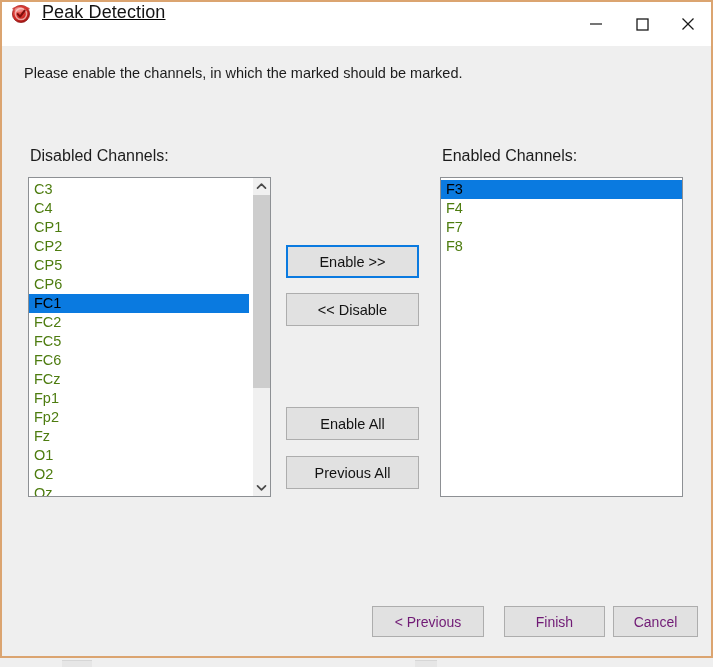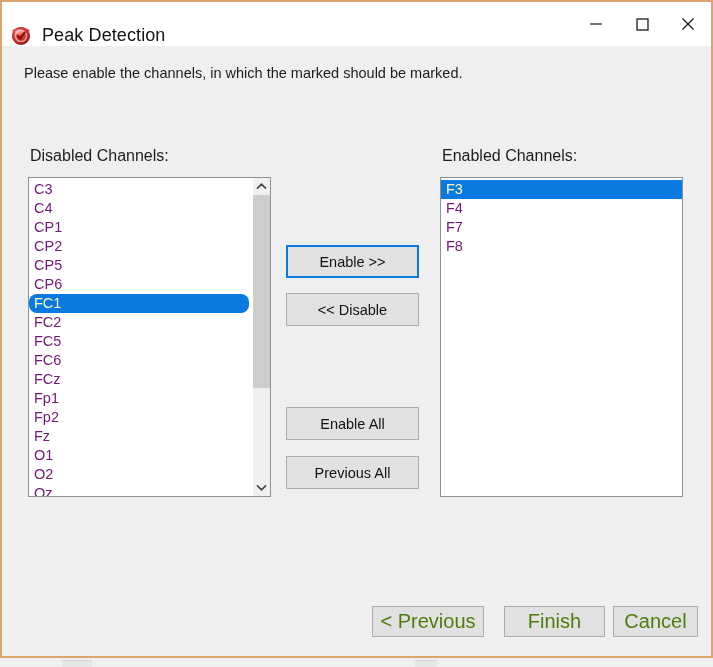--- a/index.html
+++ b/index.html
@@ -32,22 +32,23 @@
     display: flex;
     flex-direction: column;
   }
 
   
   #titlebar {
     height: 44px;
     min-height: 44px;
     background: #ffffff;
     display: flex;
-    align-items: flex-end;
-    position: relative;
+    align-items: flex-start;
+    position: relative;
+    text-decoration: underline;
   }
   #app-icon {
     width: 22px;
     height: 22px;
     margin-left: 8px;
     margin-right: 10px;
     flex: 0 0 auto;
   }
   #title-text {
     font-size: 18px;
@@ -117,29 +118,29 @@
   }
   .list-items {
     flex: 1 1 auto;
     overflow: hidden;
     padding-top: 2px;
   }
   .list-item {
     height: 19px;
     line-height: 19px;
     font-size: 14.5px;
-    color: #701a75;
+    color: #4d7c0f;
     padding-left: 5px;
     white-space: nowrap;
   }
   .list-item.selected {
     background: #0a7ae0;
-    color: #fef9c3;
-  }
-  #list-disabled .list-item.selected { margin-right: 3px; border-radius: 8px; }
+    color: #000000;
+  }
+  #list-disabled .list-item.selected { margin-right: 3px; }
 
   
   .vscroll {
     width: 17px;
     flex: 0 0 17px;
     background: #f0f0f0;
     border-left: 1px solid #ffffff;
     display: flex;
     flex-direction: column;
     align-items: stretch;
@@ -194,22 +195,22 @@
     min-height: 62px;
   }
   .footer-btn {
     position: absolute;
     top: 12px;
     box-sizing: border-box;
     height: 31px;
     background: #e1e1e1;
     border: 1px solid #adadad;
     font-family: "Liberation Sans", sans-serif;
-    font-size: 20px;
-    color: #4d7c0f;
+    font-size: 14px;
+    color: #701a75;
     padding: 0;
     text-align: center;
   }
   #btn-previous { right: 227px; width: 112px; }
   #btn-finish   { right: 106px; width: 101px; }
   #btn-cancel   { right: 13px;  width: 85px;  }
 
   
   #behind-strip {
     position: absolute;

